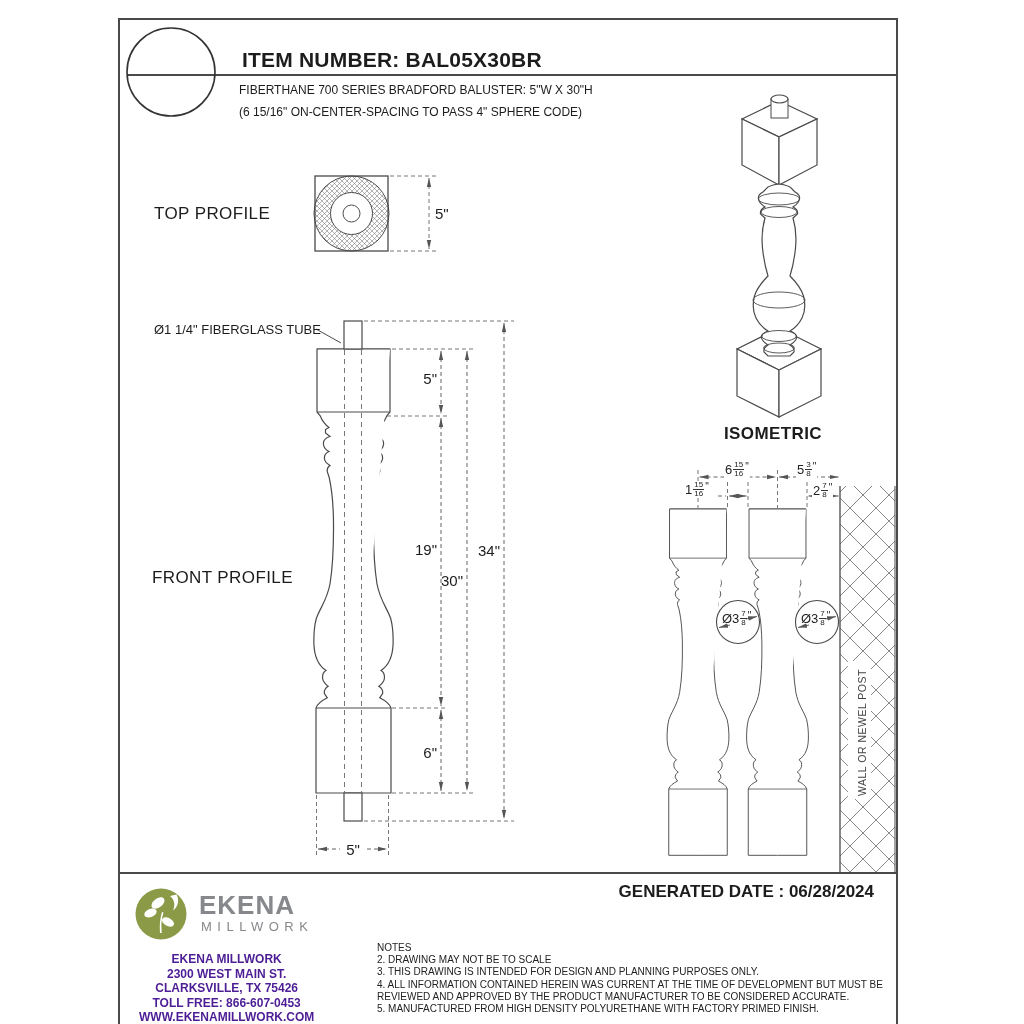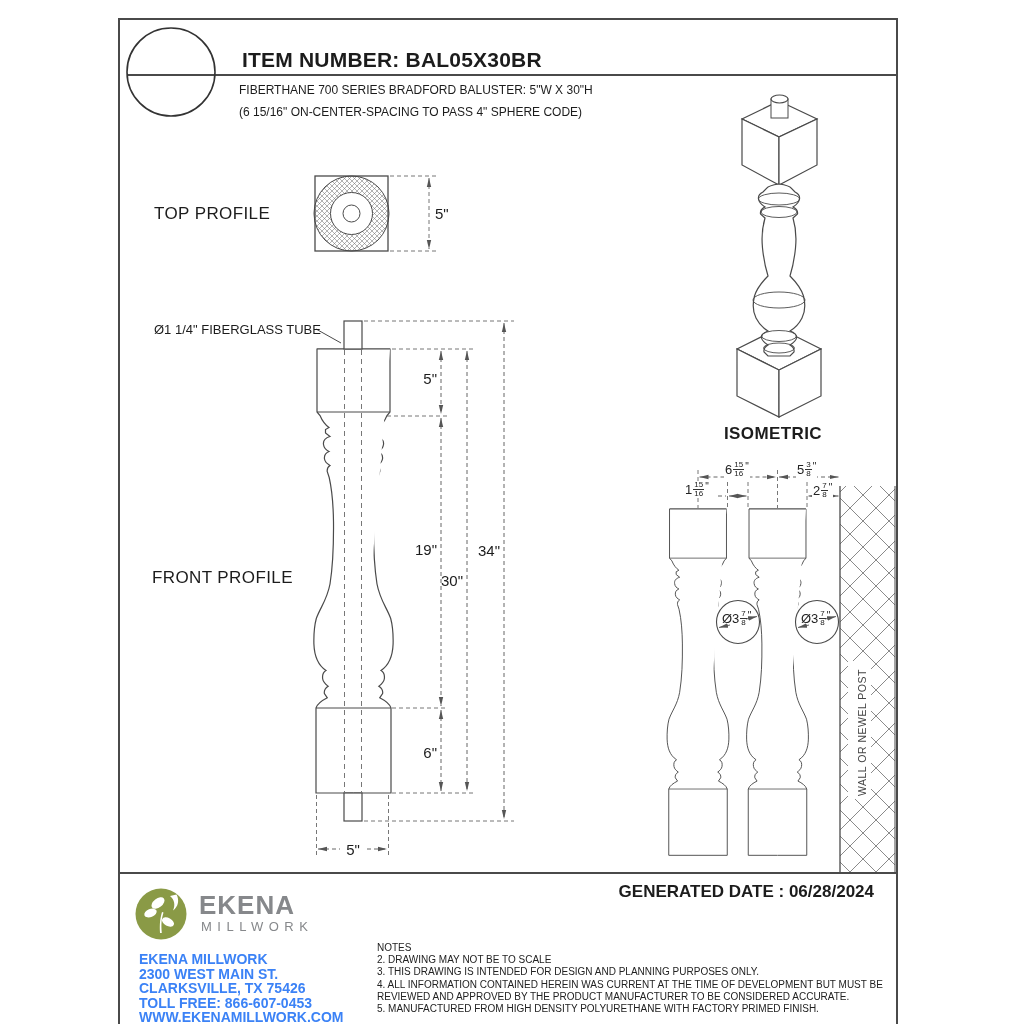--- a/index.html
+++ b/index.html
@@ -9,21 +9,21 @@
          border:2px solid #4a4a4a;box-sizing:border-box;background:#fff;}
   .abs{position:absolute;}
   .hline{position:absolute;background:#4a4a4a;height:2px;}
   .title{font-size:21px;font-weight:700;letter-spacing:.2px;}
   .desc{font-size:12px;}
   .viewlabel{font-size:17px;letter-spacing:.4px;}
   .viewlabel.b{font-weight:700;}
   .gendate{font-size:17px;}
   .brand{font-size:26px;font-weight:700;color:#86888b;letter-spacing:1px;}
   .brandsub{font-size:13px;color:#86888b;letter-spacing:5.5px;}
-  .addr div{font-size:14px;font-weight:700;color:#3b82f6;line-height:14.5px;}
+  .addr div{font-size:12px;font-weight:700;color:#4c1d95;line-height:14.5px;text-align:center;}
   .notes{font-size:10px;line-height:12.2px;width:528px;color:#222;}
   .notes .nt{margin:0;}
   svg text{font-family:"Liberation Sans",sans-serif;fill:#1c1c1c;}
   .dimtxt{font-size:15px;}
   .lbltxt{font-size:13px;}
   .walltxt{font-size:10.5px;letter-spacing:.5px;fill:#444;}
   
   .dim{position:absolute;display:inline-flex;align-items:center;background:#fff;
        padding:0 1px;font-size:12px;color:#222;line-height:12px;white-space:nowrap;}
   .dim .whole{font-size:13px;}

